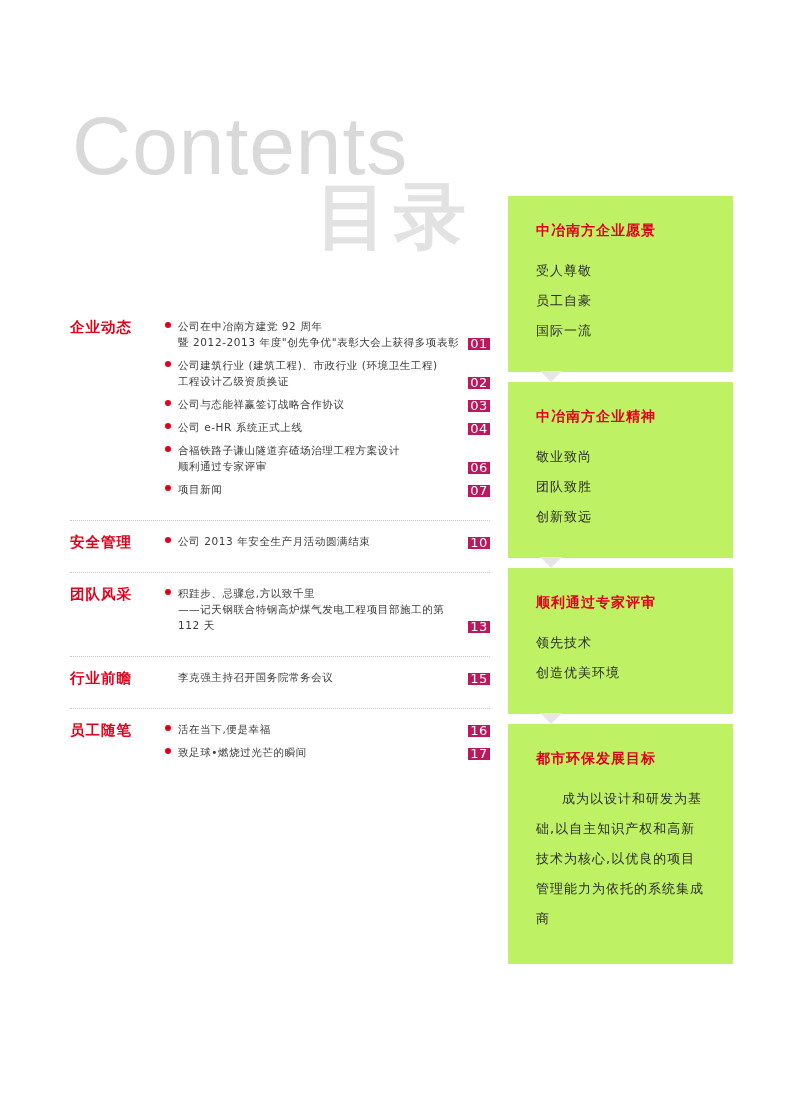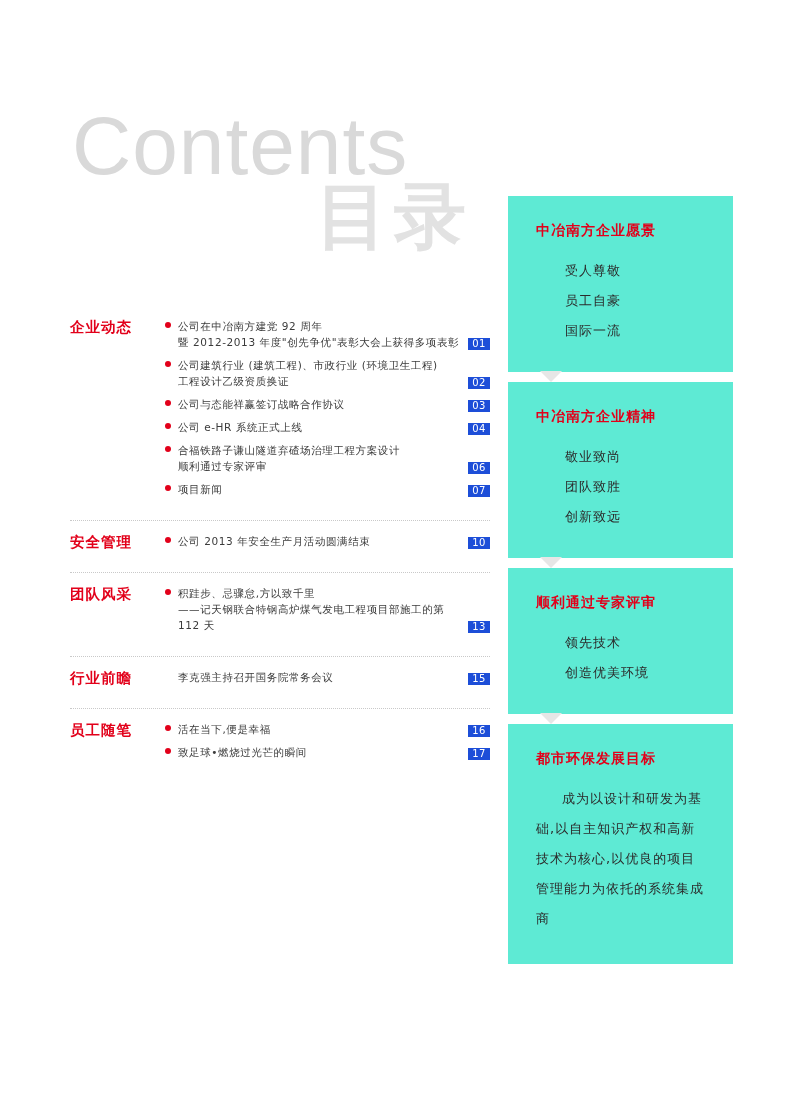--- a/index.html
+++ b/index.html
@@ -96,24 +96,24 @@
     letter-spacing: 0.6px;
     padding-right: 8px;
   }
   .item-text .line2 {
     display: block;
   }
   .page-num {
     flex: 0 0 22px;
     width: 22px;
     height: 12px;
-    background: #1d4ed8;
+    background: #be185d;
     color: #ffffff;
     font-family: "DejaVu Sans", sans-serif;
-    font-size: 10px;
+    font-size: 13px;
     line-height: 12px;
     text-align: center;
     letter-spacing: 0.5px;
     align-self: flex-end;
   }
   .divider {
     border-top: 1px dotted #c9c9c9;
     margin: 6px 0 12px 0;
     width: 100%;
   }
@@ -122,21 +122,21 @@
   .sec-wrap { margin-bottom: 0; }
 
   
   .panels {
     position: absolute;
     left: 508px;
     top: 196px;
     width: 225px;
   }
   .panel {
-    background: #5eead4;
+    background: #bef264;
     padding: 26px 26px 26px 28px;
     position: relative;
     margin-bottom: 10px;
   }
   .panel .tail {
     position: absolute;
     left: 32px;
     bottom: -10px;
     width: 0;
     height: 0;
@@ -151,21 +151,20 @@
     font-size: 14px;
     letter-spacing: 1px;
     margin-bottom: 16px;
   }
   .panel-line {
     font-family: "DejaVu Sans", sans-serif;
     font-size: 13px;
     color: #2b2b2b;
     letter-spacing: 1px;
     line-height: 30px;
-    margin-left: 29px;
   }
   .panel-para {
     font-family: "DejaVu Sans", sans-serif;
     font-size: 13px;
     color: #2b2b2b;
     letter-spacing: 1px;
     line-height: 30px;
     text-indent: 26px;
     margin: 0;
   }

